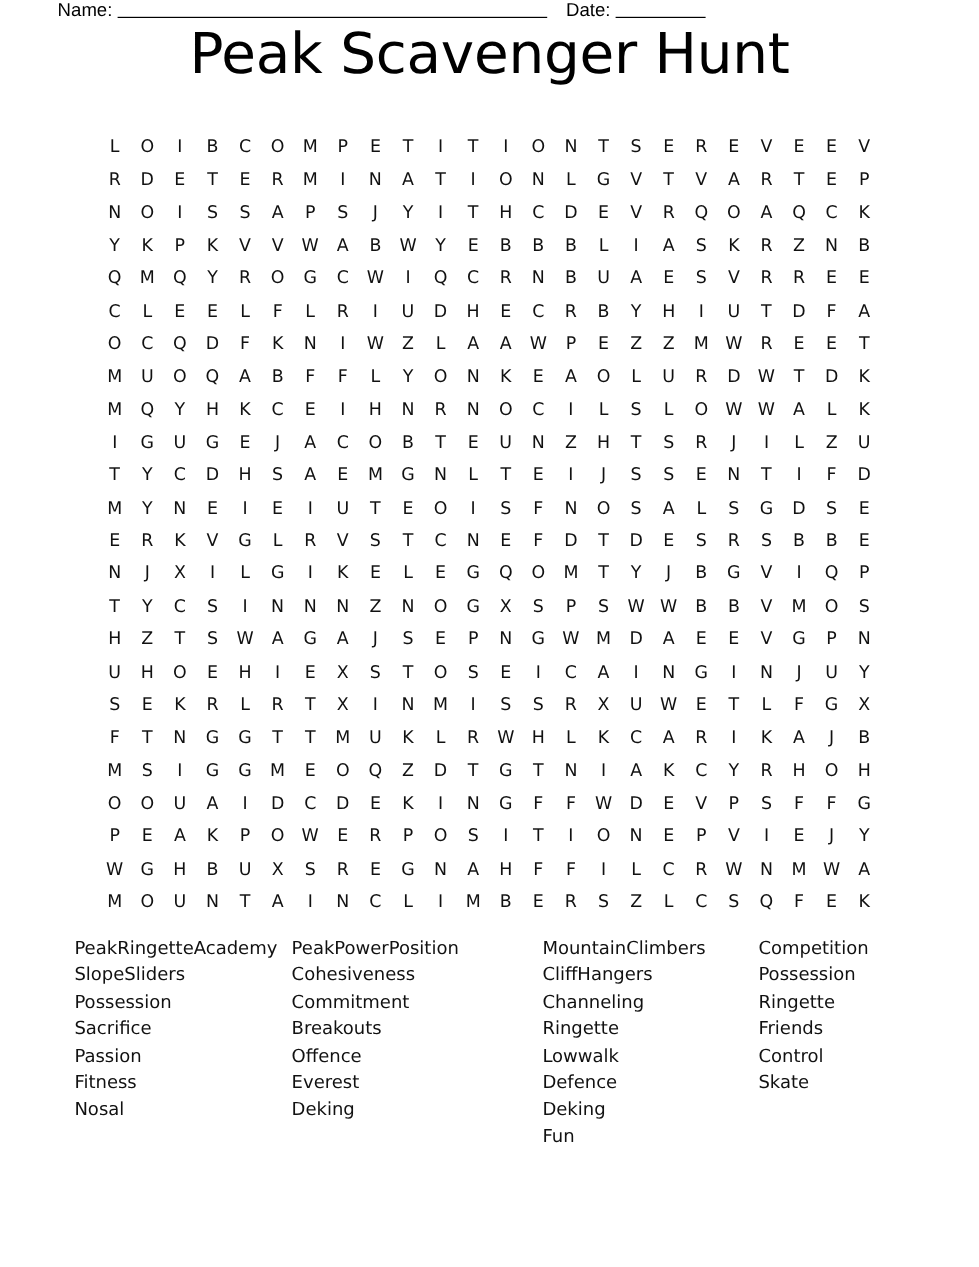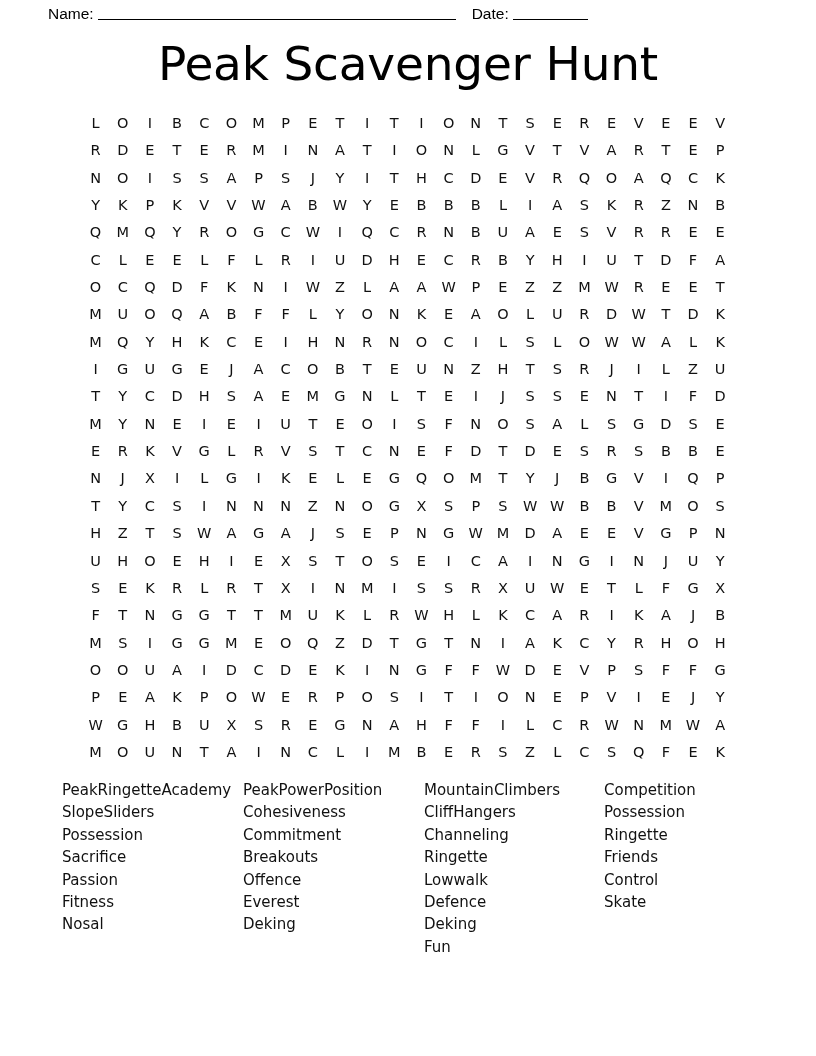--- a/index.html
+++ b/index.html
@@ -17,21 +17,21 @@
   }
 
   
   .header-row {
     position: absolute;
     left: 0;
     top: 0;
     width: 816px;
     height: 26px;
     display: flex;
-    align-items: center;
+    align-items: flex-start;
     padding: 0 40px 0 48px;
     box-sizing: border-box;
   }
   .field-label {
     font-family: "Liberation Sans", sans-serif;
     font-size: 15.5px;
     line-height: 17px;
     white-space: nowrap;
     color: #000;
   }
@@ -41,21 +41,21 @@
     margin: 0 0 2px 4px;
   }
   .rule-name { flex: 0 0 358px; }
   .spacer-mid { flex: 0 0 16px; }
   .rule-date { flex: 0 0 75px; }
 
   
   .puzzle-title {
     position: absolute;
     left: 0;
-    top: 36px;
+    top: 18px;
     width: 816px;
     text-align: center;
     font-family: "DejaVu Sans", sans-serif;
     font-size: 47px;
     font-weight: 400;
     letter-spacing: -0.2px;
     line-height: 56px;
     white-space: nowrap;
   }
 
@@ -90,21 +90,21 @@
     top: 779px;
     width: 724px;
     display: flex;
     gap: 0;
   }
   .word-col {
     flex: 0 0 181px;
     display: flex;
     flex-direction: column;
   }
-  .word-col:nth-child(3) { flex: 0 0 180px; }
+  .word-col:nth-child(3) { flex: 0 0 180px; margin-left: 28px; }
   .word-item {
     font-family: "DejaVu Sans", sans-serif;
     font-size: 15px;
     line-height: 22.4px;
     white-space: nowrap;
     color: #111111;
   }
 </style>
 </head>
 <body>

